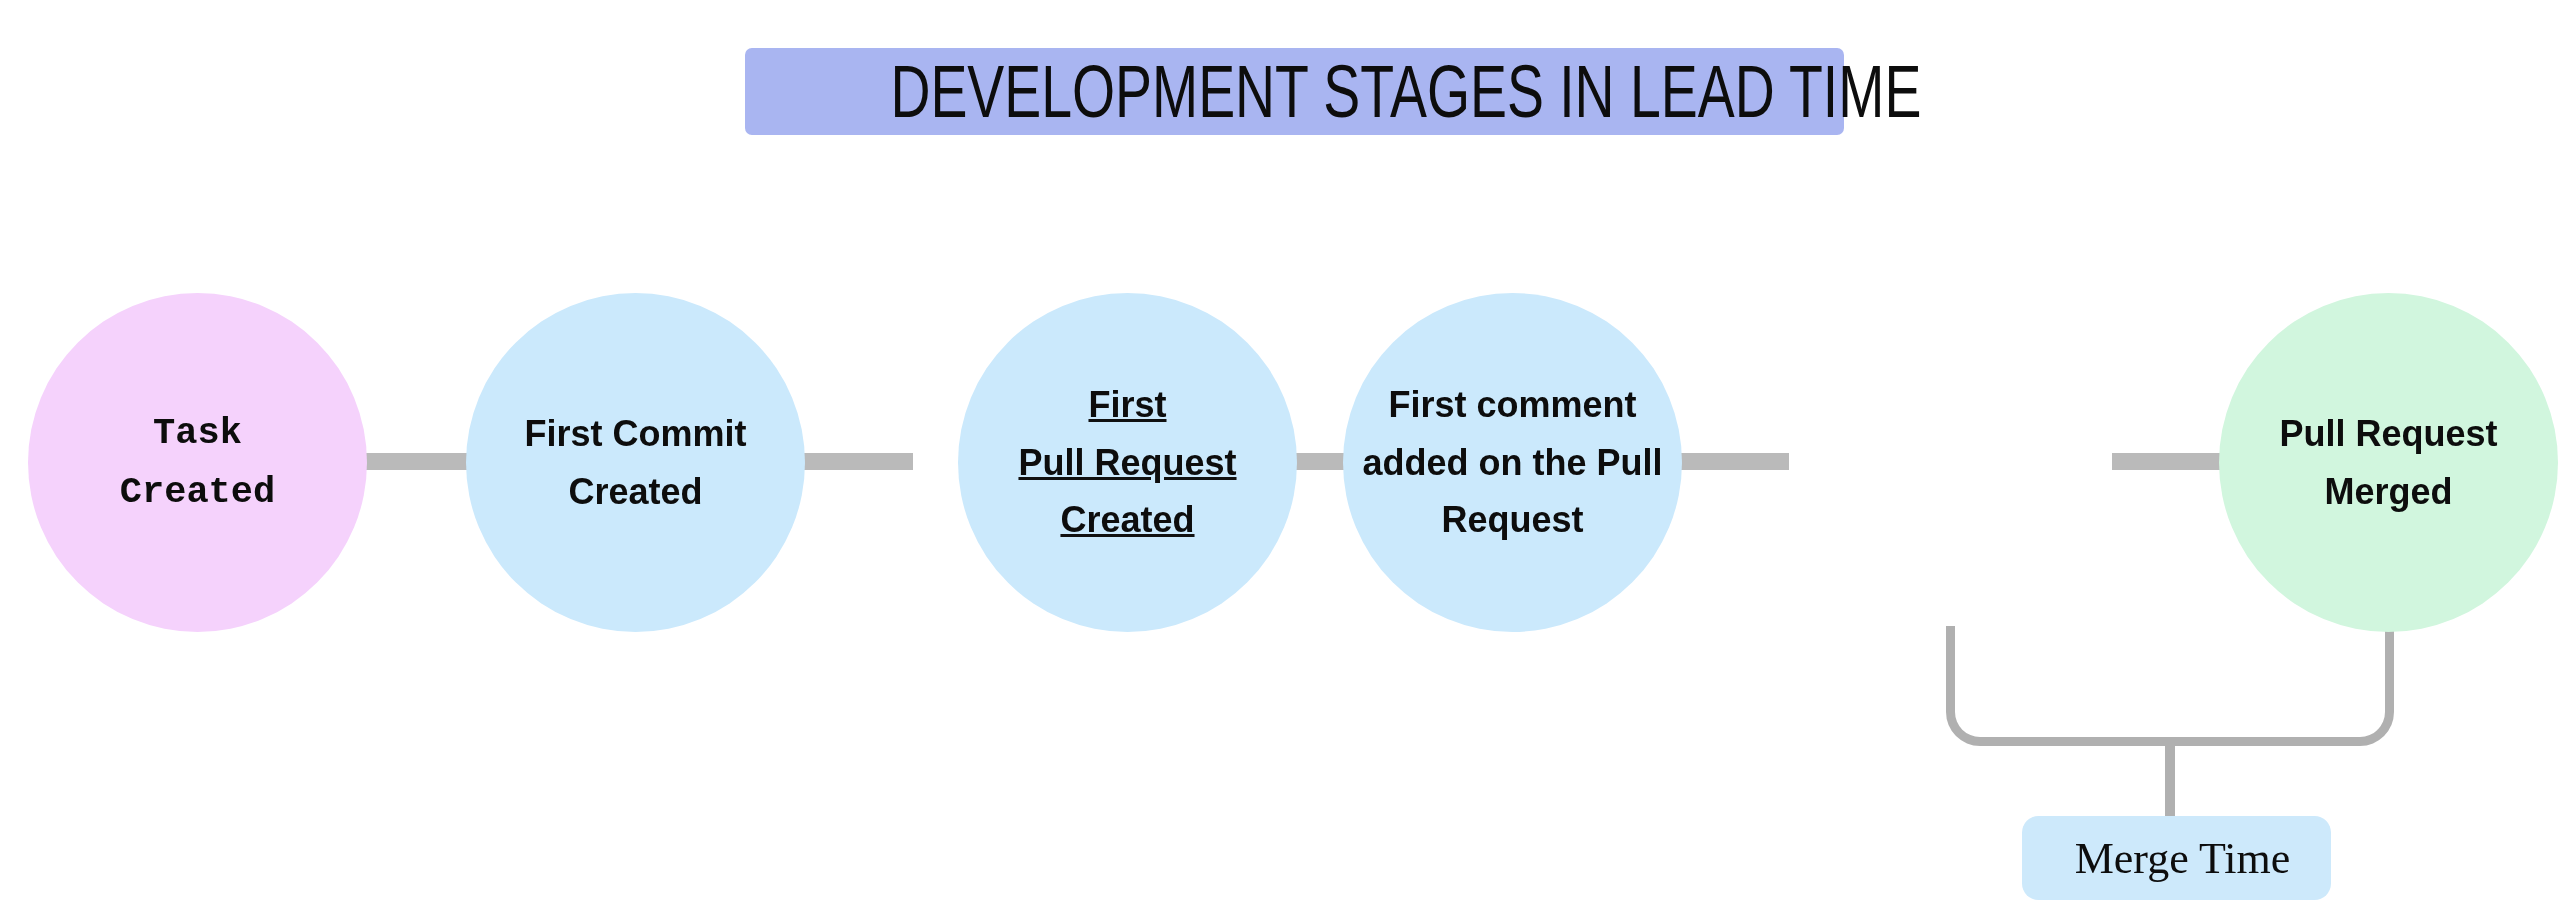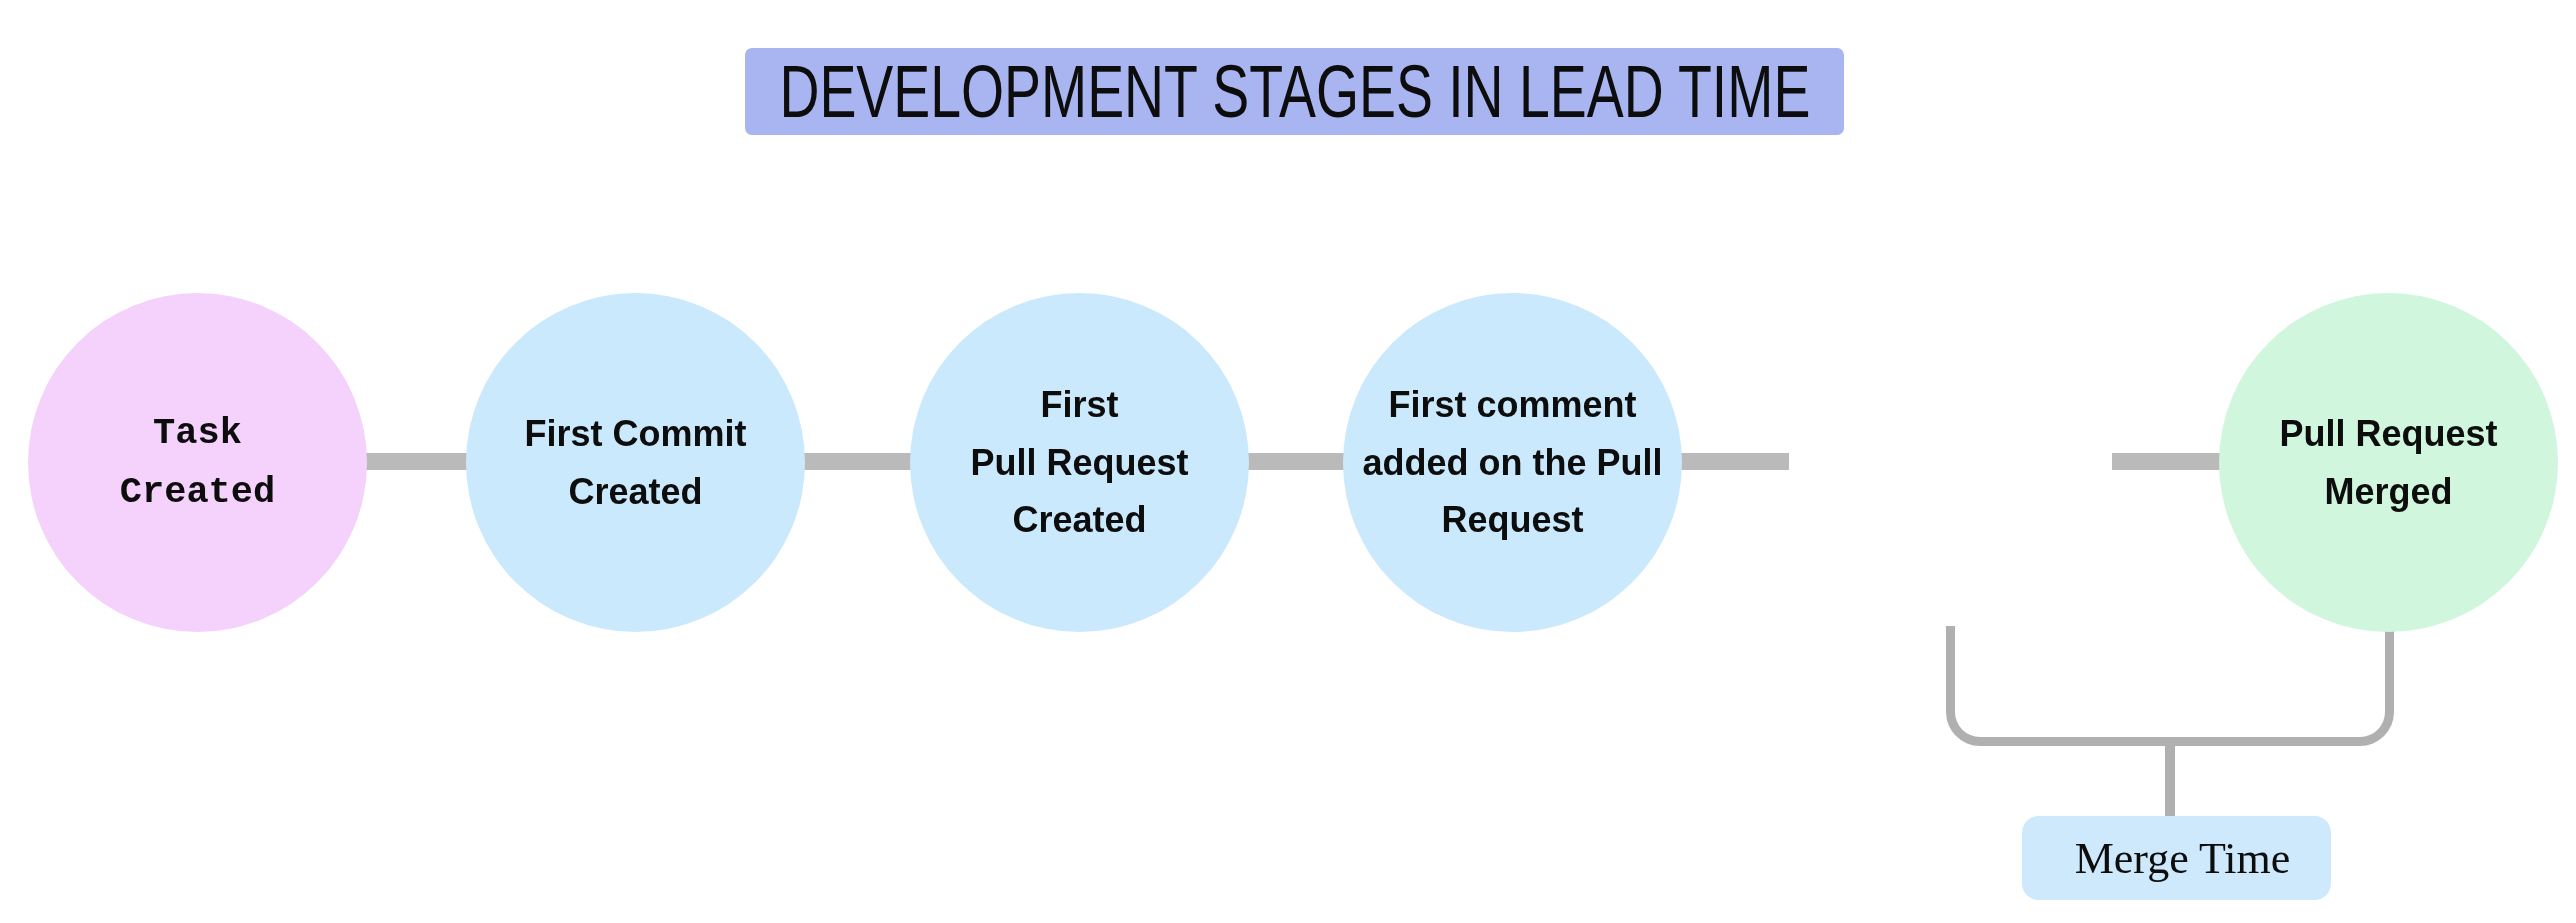--- a/index.html
+++ b/index.html
@@ -20,21 +20,20 @@
   
   .title-box {
     position: absolute;
     left: 745px;
     top: 48px;
     width: 1099px;
     height: 87px;
     border-radius: 6.9px;
     display: flex;
     align-items: center;
-    justify-content: center;
     z-index: 3;
   }
   .title-text {
     font-size: 71px;
     font-weight: 400;
     line-height: 87px;
     white-space: nowrap;
     letter-spacing: 0px;
     transform: scale(0.78, 1.04);
     transform-origin: center center;
@@ -56,21 +55,21 @@
   }
   .circle .label {
     font-size: 36px;
     font-weight: 700;
     line-height: 1.6;
     white-space: pre-line;
     color: #0d0d0d;
   }
   .stage-0 { left: 28px; }
   .stage-1 { left: 466px; }
-  .stage-2 { left: 910px; }
+  .stage-2 { left: 958px; text-decoration: underline; }
   .stage-3 { left: 1343px; }
   .stage-4 { left: 1781px; }
   .stage-5 { left: 2219px; }
   .stage-0 .label {
     font-family: Liberation Mono, monospace;
     font-size: 37px;
     line-height: 1.58;
   }
 
   

